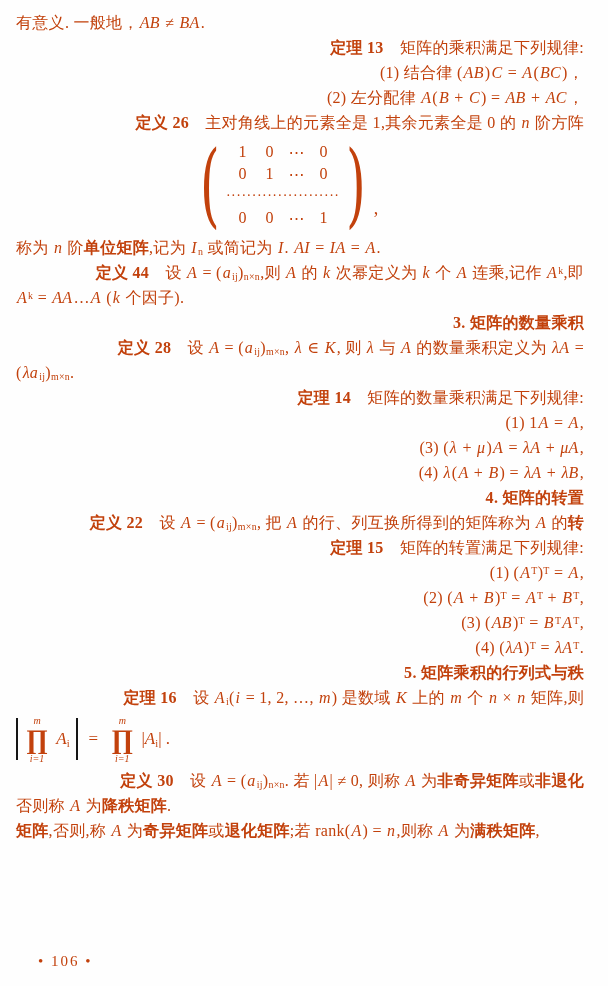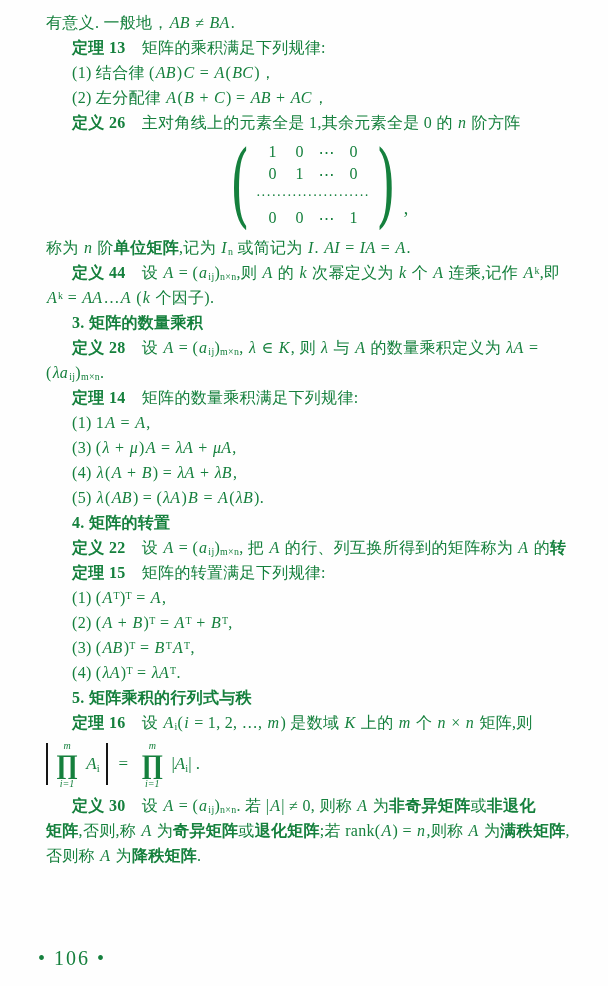--- a/index.html
+++ b/index.html
@@ -5,33 +5,33 @@
   html, body { margin: 0; padding: 0; }
   body {
     width: 608px; height: 986px;
     background: #ffffff;
     font-family: "Liberation Serif", "DejaVu Serif", serif;
   }
   .page {
     position: relative;
     width: 608px; height: 986px;
     box-sizing: border-box;
-    padding: 10px 24px 0 46px;
-    color: #15803d;
+    padding: 10px 24px 0 16px;
+    color: #c2410c;
     overflow: hidden;
     background: #fefefe;
   }
   .line {
     font-size: 16px;
     line-height: 25px;
     height: 25px;
     white-space: nowrap;
     letter-spacing: 0.3px;
   }
-  .indent  { padding-left: 26px; }
+  .indent  { padding-left: 26px; text-align: right; }
   .indent2 { padding-left: 54px; }
   .line b { font-weight: 700; }
   .line i, .fterm i, .oplim { font-style: italic; }
   .line i { padding: 0 1px; }
   sup, sub { font-size: 0.62em; line-height: 0; }
   sup { vertical-align: 0.45em; }
   sub { vertical-align: -0.25em; }
 
   
   .matrix-block {
@@ -93,21 +93,21 @@
     line-height: 1;
     padding: 0 2px;
   }
   .oplim { font-size: 10px; line-height: 11px; }
   .opsym { font-size: 27px; line-height: 27px; font-weight: 600; }
   .feq { padding: 0 5px; }
 
   .footer {
     position: absolute;
     left: 38px; bottom: 16px;
-    font-size: 20px;
+    font-size: 15px;
     letter-spacing: 2px;
   }
 </style>
 </head>
 <body>
 
 <div class="page">
   <div id="text-column">
       <div class="line flush">有意义. 一般地，<i>AB</i> ≠ <i>BA</i>.</div>
       <div class="line indent"><b>定理 13</b>　矩阵的乘积满足下列规律:</div>
@@ -137,21 +137,20 @@
 <div class="line flush">称为 <i>n</i> 阶<b>单位矩阵</b>,记为 <i>I</i><sub>n</sub> 或简记为 <i>I</i>. <i>AI</i> = <i>IA</i> = <i>A</i>.</div>
       <div class="line indent"><b>定义 44</b>　设 <i>A</i> = (<i>a</i><sub>ij</sub>)<sub>n×n</sub>,则 <i>A</i> 的 <i>k</i> 次幂定义为 <i>k</i> 个 <i>A</i> 连乘,记作 <i>A</i><sup>k</sup>,即</div>
       <div class="line flush"><i>A</i><sup>k</sup> = <i>AA</i>…<i>A</i> (<i>k</i> 个因子).</div>
       <div class="line indent"><b>3. 矩阵的数量乘积</b></div>
       <div class="line indent"><b>定义 28</b>　设 <i>A</i> = (<i>a</i><sub>ij</sub>)<sub>m×n</sub>, <i>λ</i> ∈ <i>K</i>, 则 <i>λ</i> 与 <i>A</i> 的数量乘积定义为 <i>λA</i> =</div>
       <div class="line flush">(<i>λa</i><sub>ij</sub>)<sub>m×n</sub>.</div>
       <div class="line indent"><b>定理 14</b>　矩阵的数量乘积满足下列规律:</div>
       <div class="line indent">(1) 1<i>A</i> = <i>A</i>,</div>
       <div class="line indent">(3) (<i>λ</i> + <i>μ</i>)<i>A</i> = <i>λA</i> + <i>μA</i>,</div>
       <div class="line indent">(4) <i>λ</i>(<i>A</i> + <i>B</i>) = <i>λA</i> + <i>λB</i>,</div>
-      <div class="line indent">(5) <i>λ</i>(<i>AB</i>) = (<i>λA</i>)<i>B</i> = <i>A</i>(<i>λB</i>).</div>
       <div class="line indent"><b>4. 矩阵的转置</b></div>
       <div class="line indent"><b>定义 22</b>　设 <i>A</i> = (<i>a</i><sub>ij</sub>)<sub>m×n</sub>, 把 <i>A</i> 的行、列互换所得到的矩阵称为 <i>A</i> 的<b>转</b></div>
       <div class="line indent"><b>定理 15</b>　矩阵的转置满足下列规律:</div>
       <div class="line indent">(1) (<i>A</i><sup>T</sup>)<sup>T</sup> = <i>A</i>,</div>
       <div class="line indent">(2) (<i>A</i> + <i>B</i>)<sup>T</sup> = <i>A</i><sup>T</sup> + <i>B</i><sup>T</sup>,</div>
       <div class="line indent">(3) (<i>AB</i>)<sup>T</sup> = <i>B</i><sup>T</sup><i>A</i><sup>T</sup>,</div>
       <div class="line indent">(4) (<i>λA</i>)<sup>T</sup> = <i>λA</i><sup>T</sup>.</div>
       <div class="line indent"><b>5. 矩阵乘积的行列式与秩</b></div>
       <div class="line indent"><b>定理 16</b>　设 <i>A</i><sub>i</sub>(<i>i</i> = 1, 2, …, <i>m</i>) 是数域 <i>K</i> 上的 <i>m</i> 个 <i>n</i> × <i>n</i> 矩阵,则</div>
   <div class="formula-block">
@@ -165,17 +164,17 @@
     <span class="absbar"></span>
     <span class="feq">=</span>
     <span class="bigop">
       <span class="oplim">m</span>
       <span class="opsym">∏</span>
       <span class="oplim">i=1</span>
     </span>
     <span class="fterm">|<i>A</i><sub>i</sub>| .</span>
   </div>
 <div class="line indent"><b>定义 30</b>　设 <i>A</i> = (<i>a</i><sub>ij</sub>)<sub>n×n</sub>. 若 |<i>A</i>| ≠ 0, 则称 <i>A</i> 为<b>非奇异矩阵</b>或<b>非退化</b></div>
+      <div class="line flush">否则称 <i>A</i> 为<b>降秩矩阵</b>.</div>
       <div class="line flush"><b>矩阵</b>,否则,称 <i>A</i> 为<b>奇异矩阵</b>或<b>退化矩阵</b>;若 rank(<i>A</i>) = <i>n</i>,则称 <i>A</i> 为<b>满秩矩阵</b>,</div>
-      <div class="line flush">否则称 <i>A</i> 为<b>降秩矩阵</b>.</div>
     </div>
   <div class="footer">• 106 •</div>
 </div>
 
 </body></html>

